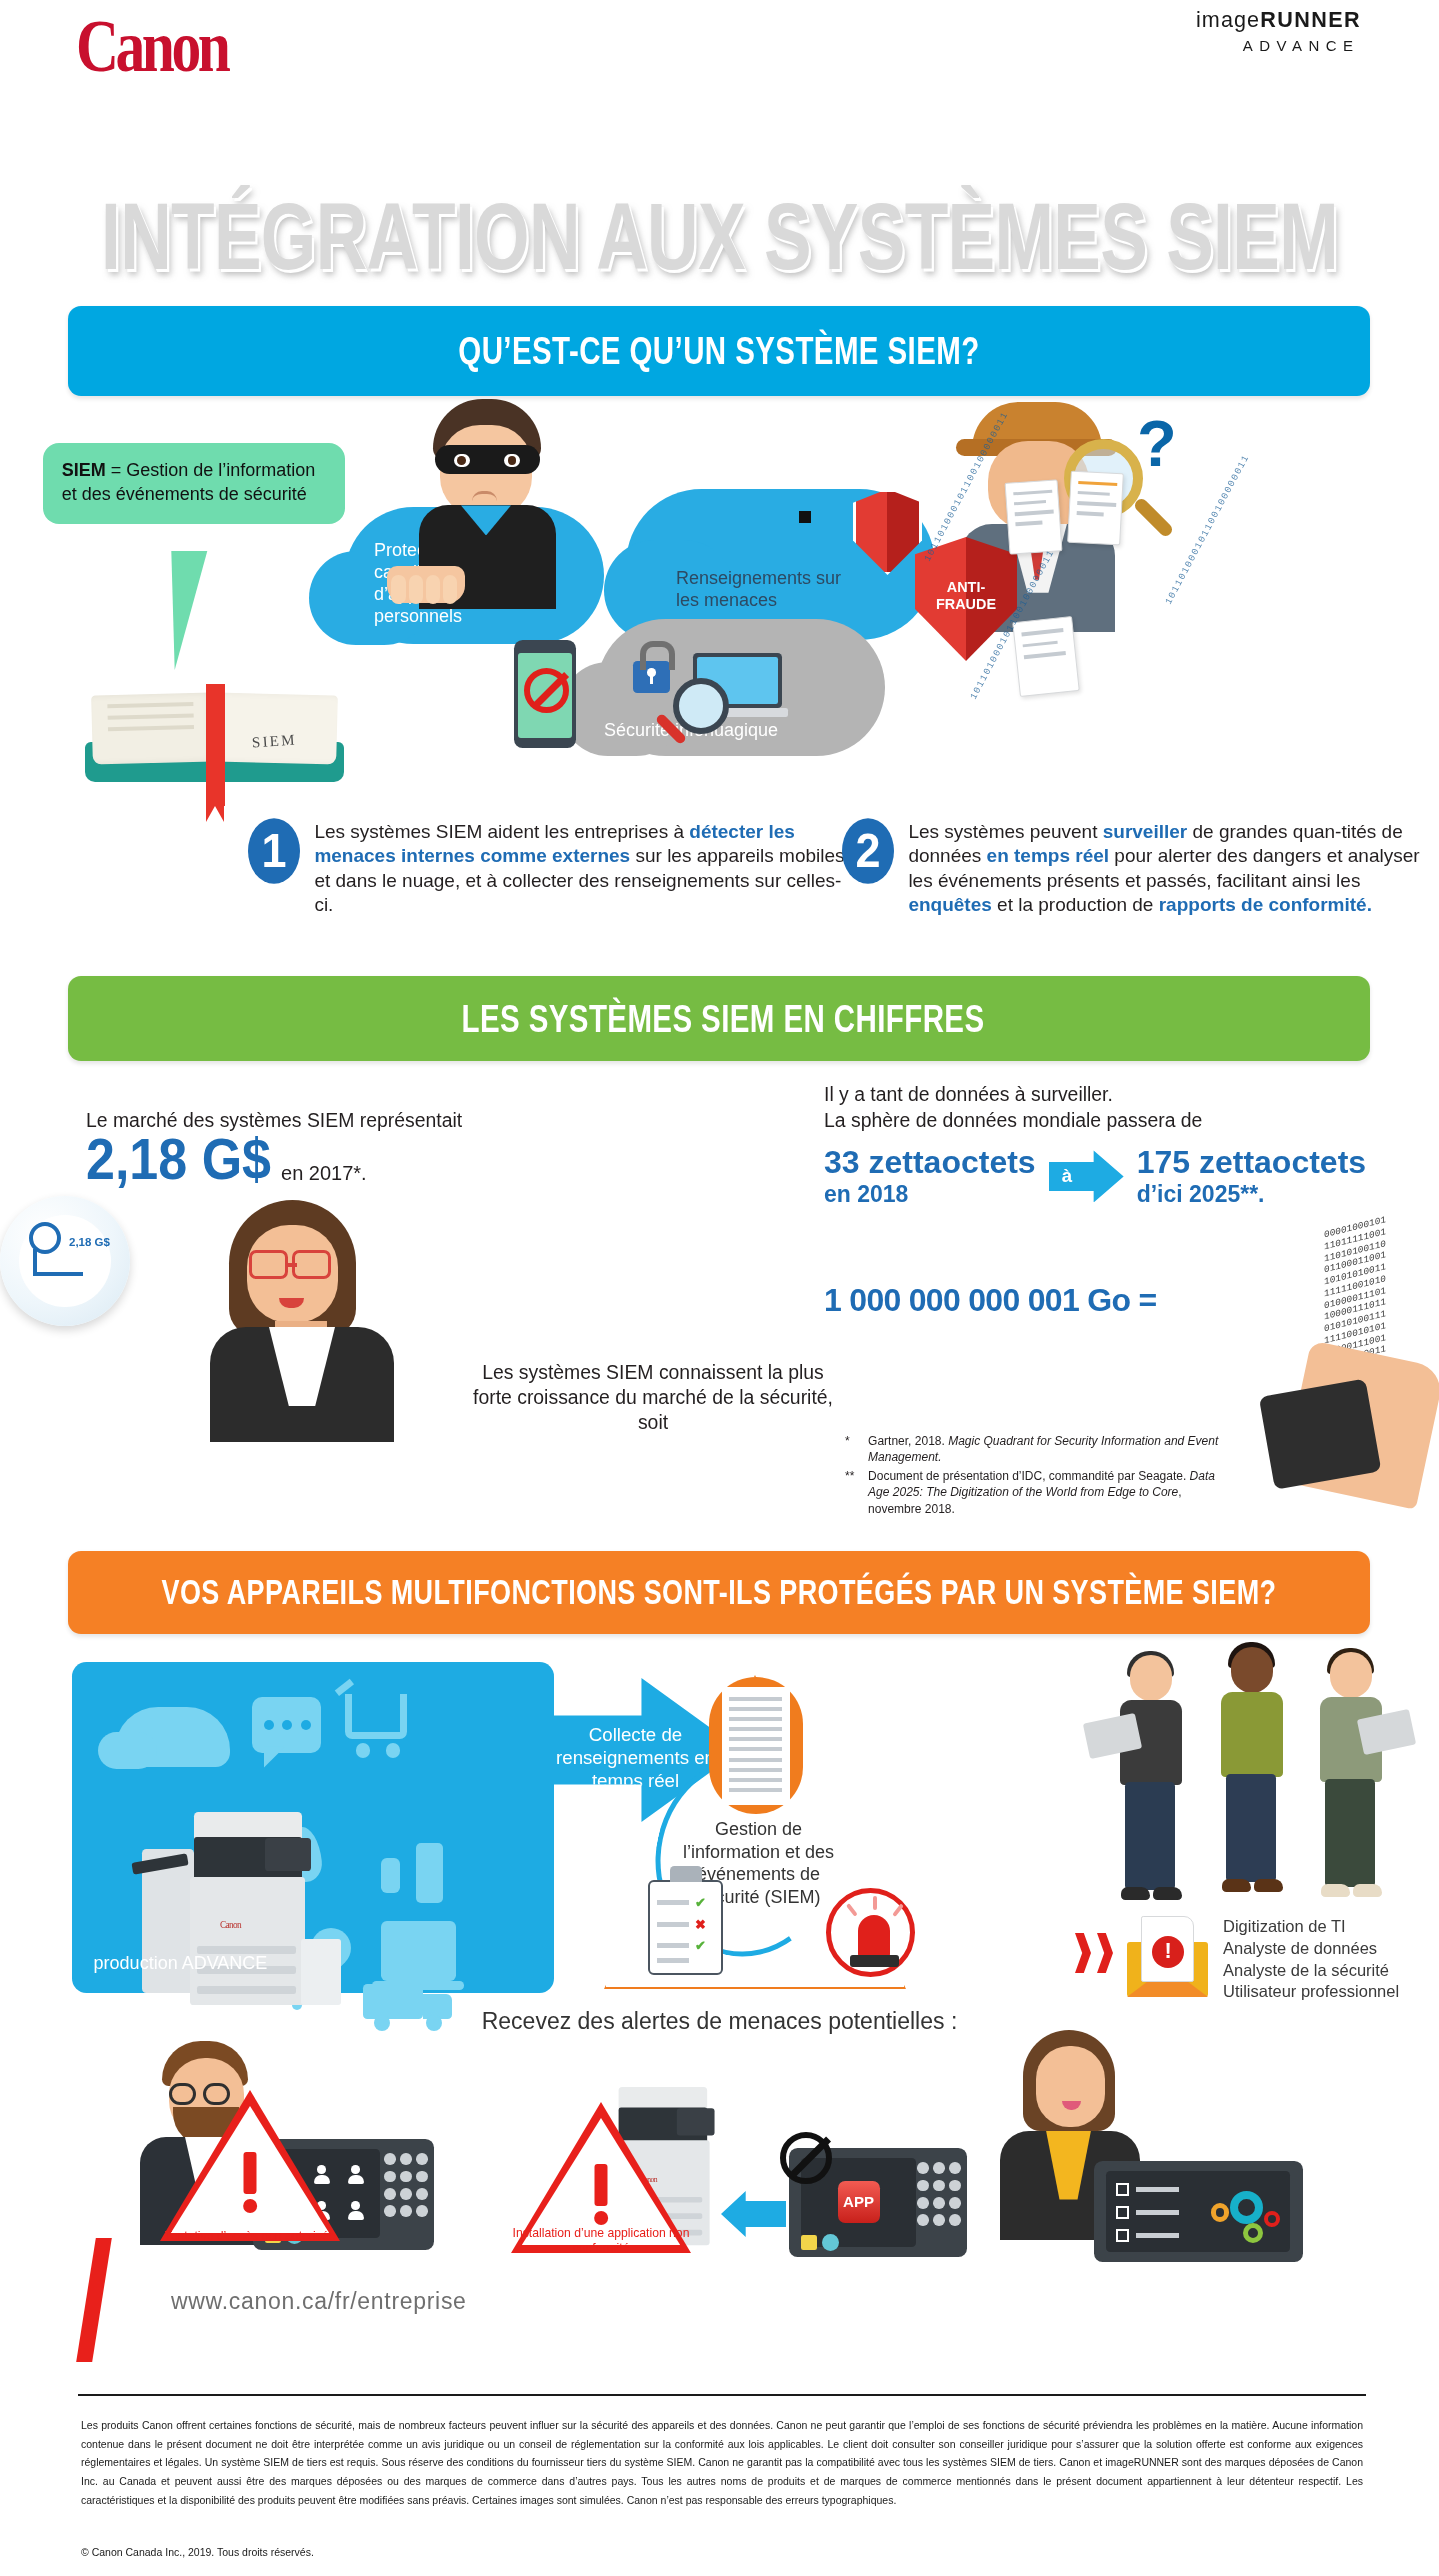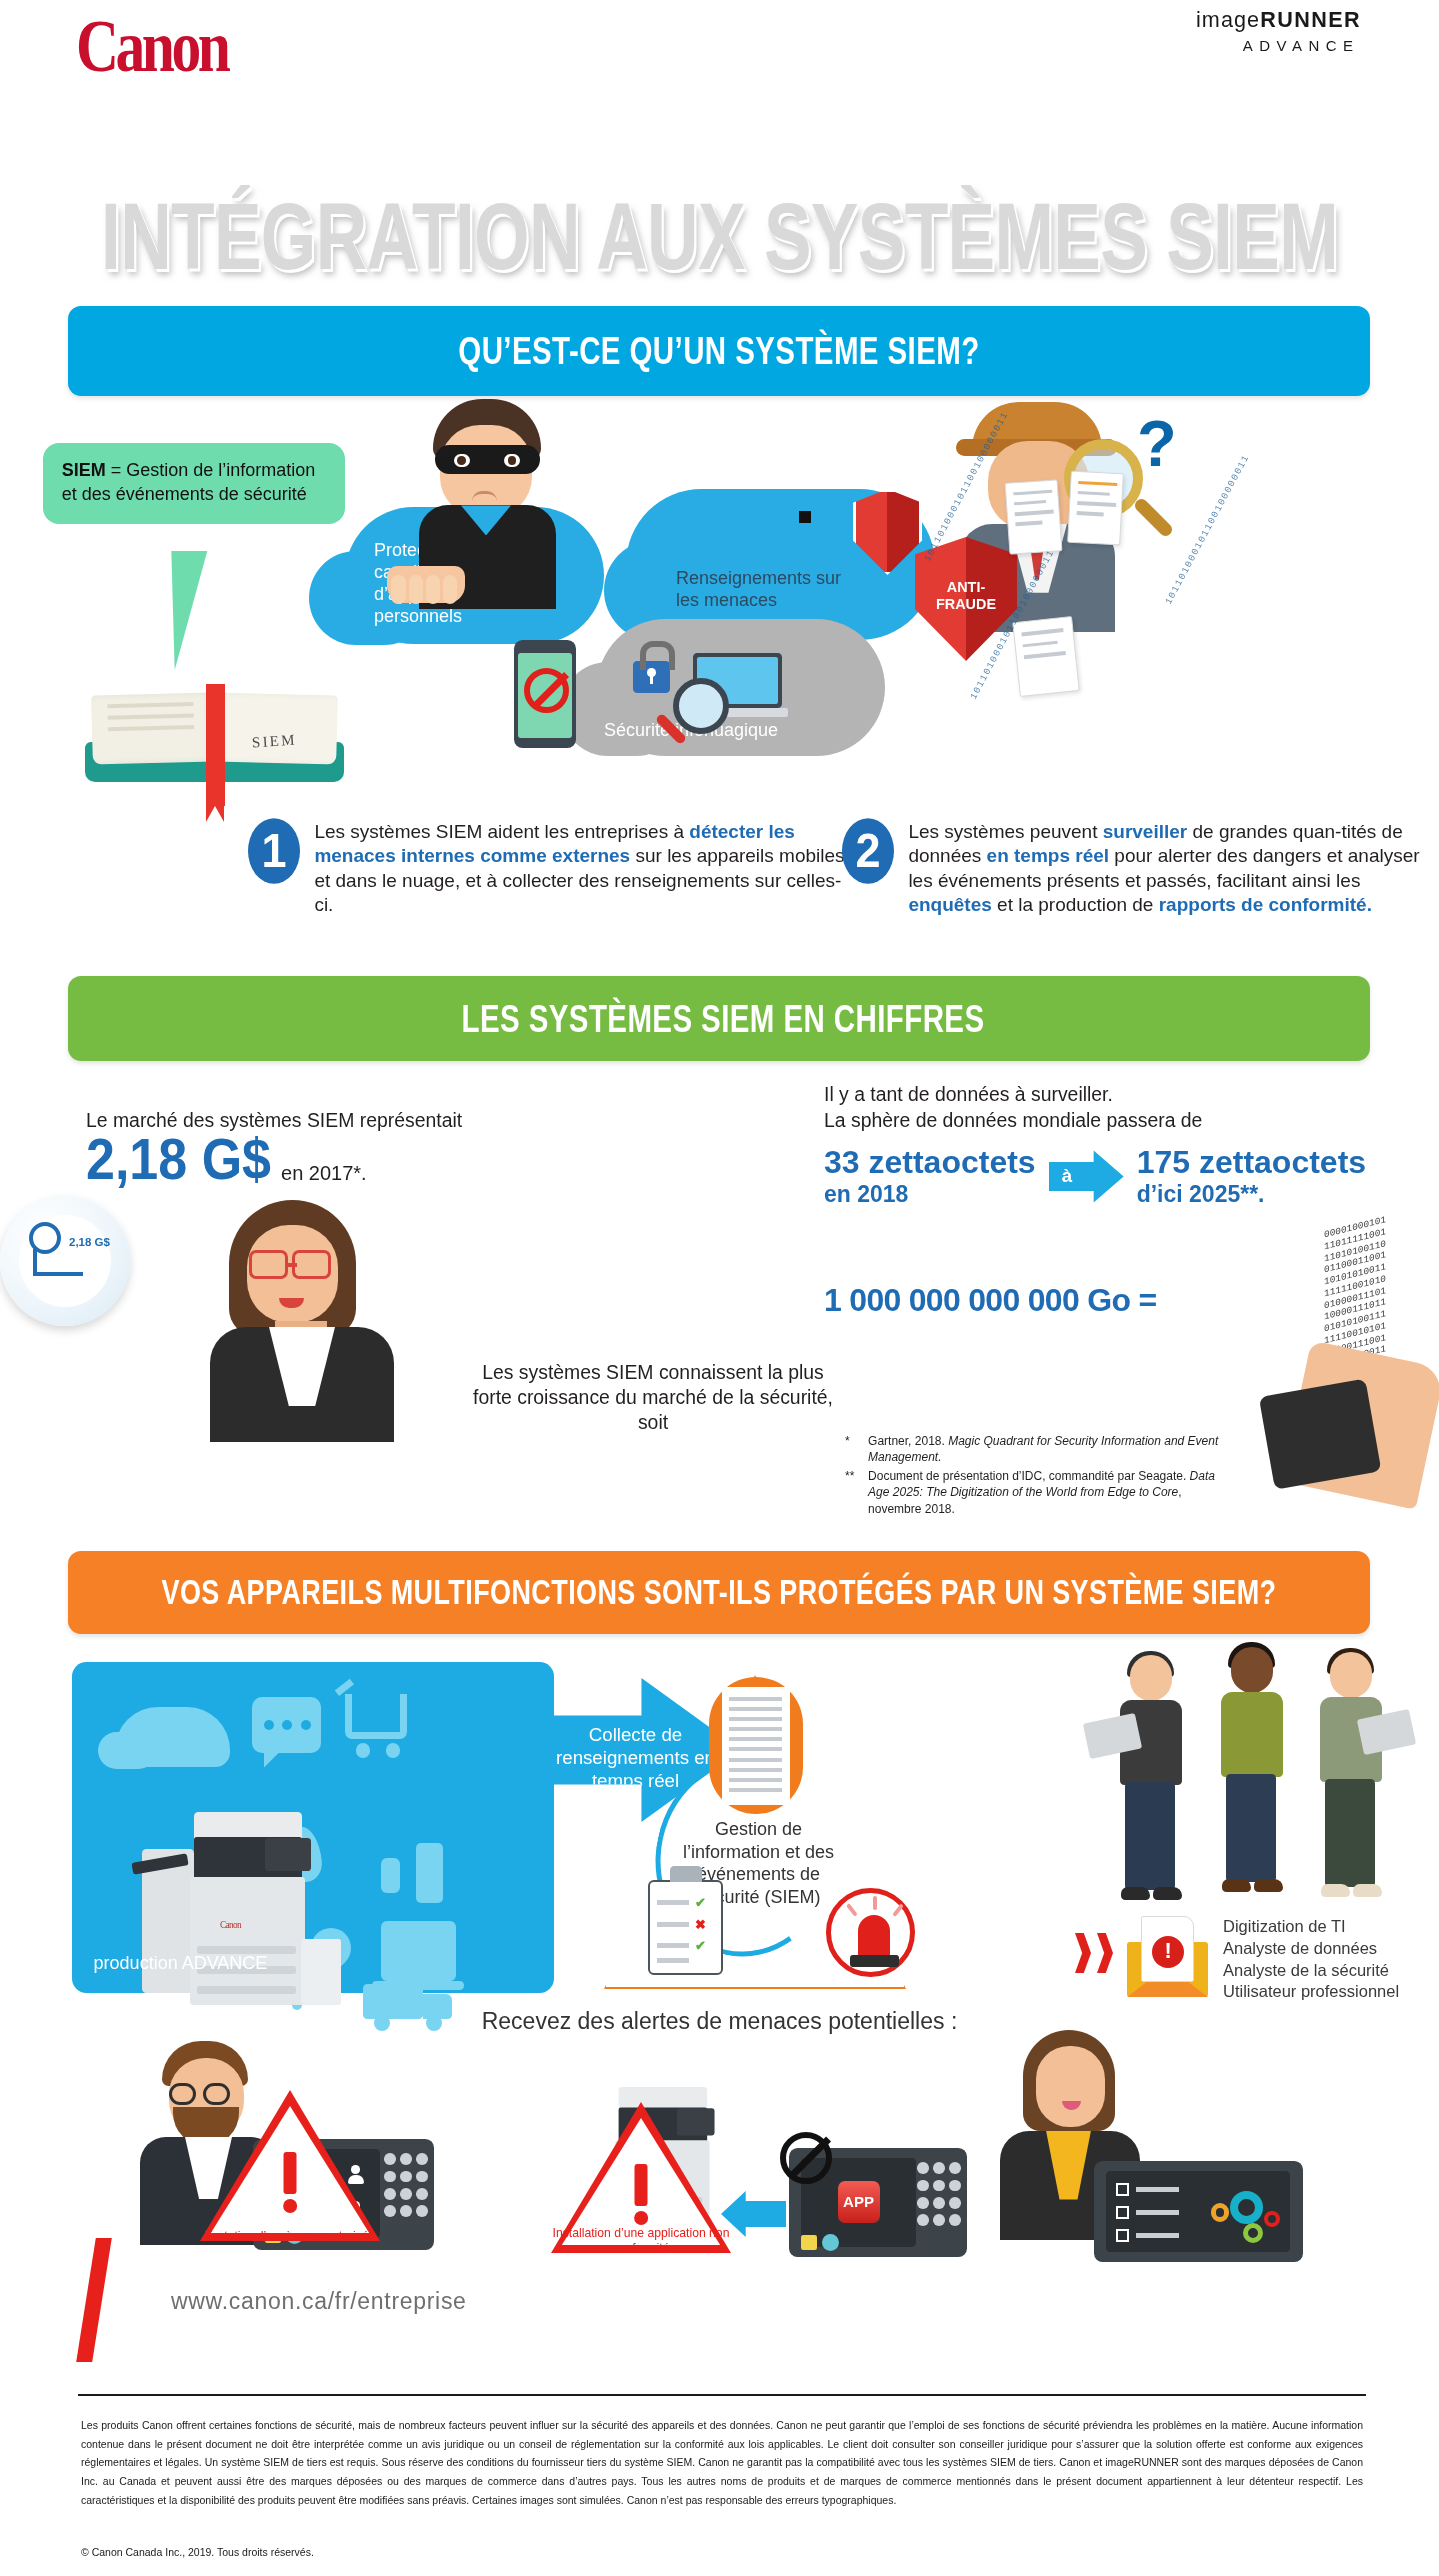--- a/index.html
+++ b/index.html
@@ -314,21 +314,21 @@
   .envelope { position:absolute; width:81px; height:55px; background:#f0b21b; border-radius:2.9px; }
   .envelope:after { content:""; position:absolute; left:0; top:0; width:81px; height:55px; background:#f28c28; clip-path: polygon(0 100%,50% 44%,100% 100%); }
   .env-doc { position:absolute; width:53px; height:66px; background:#fff; border:1.4px solid #d7d9db; border-radius:2.2px 10px 2.2px 2.2px; }
   .env-doc .excl { position:absolute; left:10px; top:18.7px; width:32px; height:32px; background:#d8201b; border-radius:17.3px; color:#fff; font-size:21.6px; font-weight:700; text-align:center; line-height:30px; }
   .roles { position:absolute; font-size:16.5px; line-height:1.32; color:#3a3a3a; }
 
   
   #sec4 { position:absolute; left:0; top:2008px; width:1439px; height:237px; }
   #alerts-title { position:absolute; left:0; top:0; width:1439px; text-align:center; font-size:23px; color:#333; }
   .alert-tri {
-    position:absolute; width:180px; height:151px;margin-left:40px;
+    position:absolute; width:180px; height:151px;
   }
   .alert-tri .tri {
     position:absolute; inset:0; background:#e8201b;
     clip-path: polygon(50% 0,100% 100%,0 100%);
   }
   .alert-tri .tri:after {
     content:""; position:absolute; left:10.8px; top:16px; right:10.8px; bottom:8px;
     background:#fff; clip-path: polygon(50% 0,100% 100%,0 100%);
   }
   .alert-tri .bang { position:absolute; left:50%; top:62px; transform:translateX(-50%); width:13px; height:42px; background:#e8201b; border-radius:2.9px; }
@@ -554,21 +554,21 @@
       <div class="arrow-a">
         <span>à</span>
       </div>
       <div class="zblock">
         <div class="zbig">175 zettaoctets</div>
         <div class="zsm">d’ici 2025**.</div>
       </div>
     </div>
   </div>
 
-  <div id="eq-line">1 000 000 000 000 Go =</div>
+  <div id="eq-line">1 000 000 000 001 Go =</div>
   <div class="digits-wall">
     00001000101<br>11011111001<br>11010100110<br>01100011001<br>10101010011<br>11111001010<br>01000011101<br>10000111011<br>01010100111<br>11110010101<br>10000111001<br>11101100011<br>00010101101
   </div>
   <div class="hand-red"></div>
 
   <div id="footnotes">
     <div class="fn">
       <span class="mk">*</span>
       <span><span>Gartner, 2018. </span><i>Magic Quadrant for Security Information and Event Management.</i></span>
     </div>

